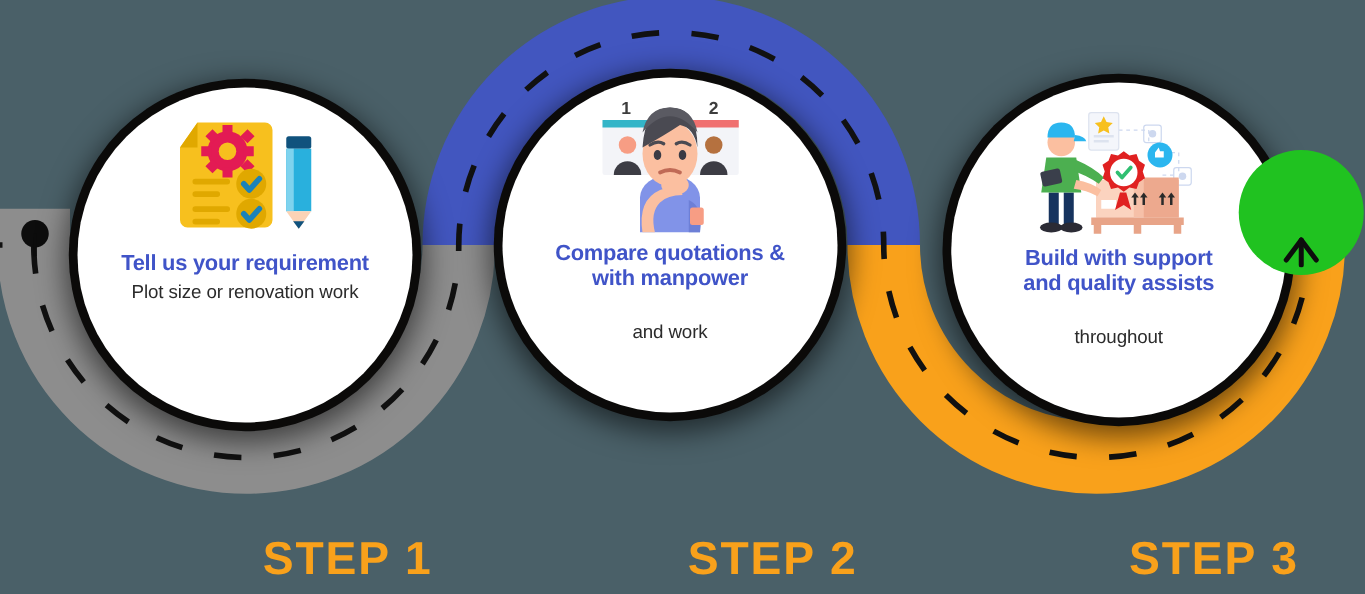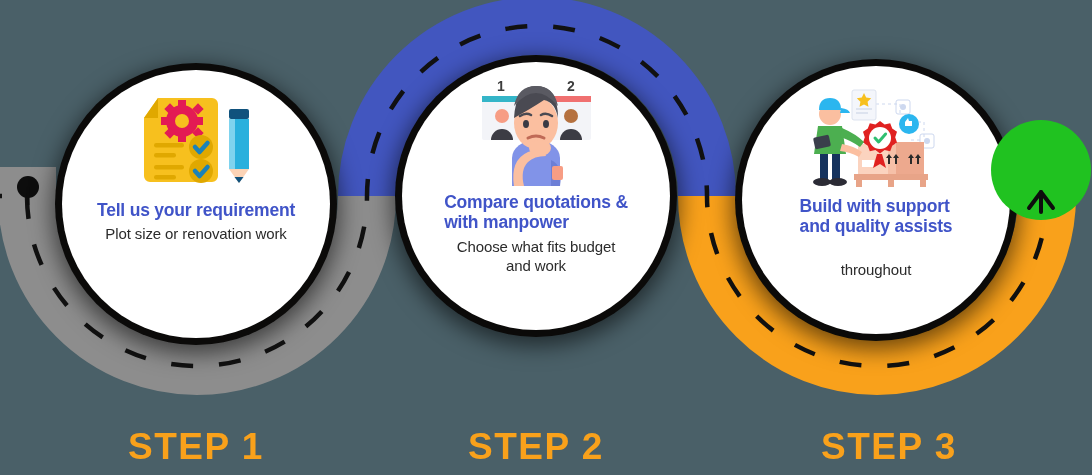--- a/index.html
+++ b/index.html
@@ -20,51 +20,52 @@
     background:#ffffff;
     box-shadow:0 0 0 7px #0b0a09, 0 6px 22px 10px rgba(0,0,0,.55);
     display:flex;flex-direction:column;
     align-items:center;
     box-sizing:border-box;
     padding-top:16px;
     z-index:6;
   }
   #circle-1{left:62px;top:70px;}
   #circle-2{left:402px;top:62px;}
-  #circle-3{left:742px;top:66px;}
+  #circle-3{left:761px;top:66px;}
 
   .art{
     width:160px;height:108px;
     display:block;
     margin:0 auto 4px auto;
     flex:0 0 auto;
   }
   .step-title{
     color:#4054c8;
     font-weight:bold;
     font-size:17.5px;
     line-height:1.17;
+    text-align:center;
     letter-spacing:-.2px;
     margin:2px 14px 4px 14px;
   }
   .step-desc{
     color:#2b2b2b;
     font-size:15px;
     line-height:1.3;
     text-align:center;
     margin:0 22px;
     letter-spacing:-.1px;
   }
 
   
   .step-label{
     position:absolute;
     bottom:7px;
     width:300px;
-    text-align:center;
+    text-align:right;
     color:#f9a11b;
     font-weight:bold;
     font-size:37px;
     letter-spacing:1.5px;
     z-index:7;
   }
   #label-1{left:46px;}
   #label-2{left:386px;}
   #label-3{left:739px;}
 
@@ -180,21 +181,21 @@
       <path d="M72 60 q8 -4 16 0" stroke="#c06a56" stroke-width="3" fill="none" stroke-linecap="round"></path>
 
       <path d="M58 108 q-4 -26 14 -34 q10 -4 16 -2 l2 6 q-12 0 -18 6 q-8 8 -4 24 z" fill="#fbbfa0"></path>
       <ellipse cx="84" cy="70" rx="11" ry="8" fill="#fbbfa0"></ellipse>
     </svg>
     <div class="step-title">
       <span>Compare quotations &amp;</span><br>
       <span>with manpower</span>
     </div>
     <div class="step-desc">
-      <span>Choose what fits budget</span><br>
+      <br>
       <span>and work</span>
     </div>
   </div>
 
   <div class="step-circle" id="circle-3">
     <svg class="art" viewBox="0 0 160 108">
 
       <g stroke="#cdd8ef" stroke-width="1" fill="none" stroke-dasharray="3 3">
         <path d="M74 22 h30 v10"></path>
           <path d="M110 40 h18 v18"></path>

